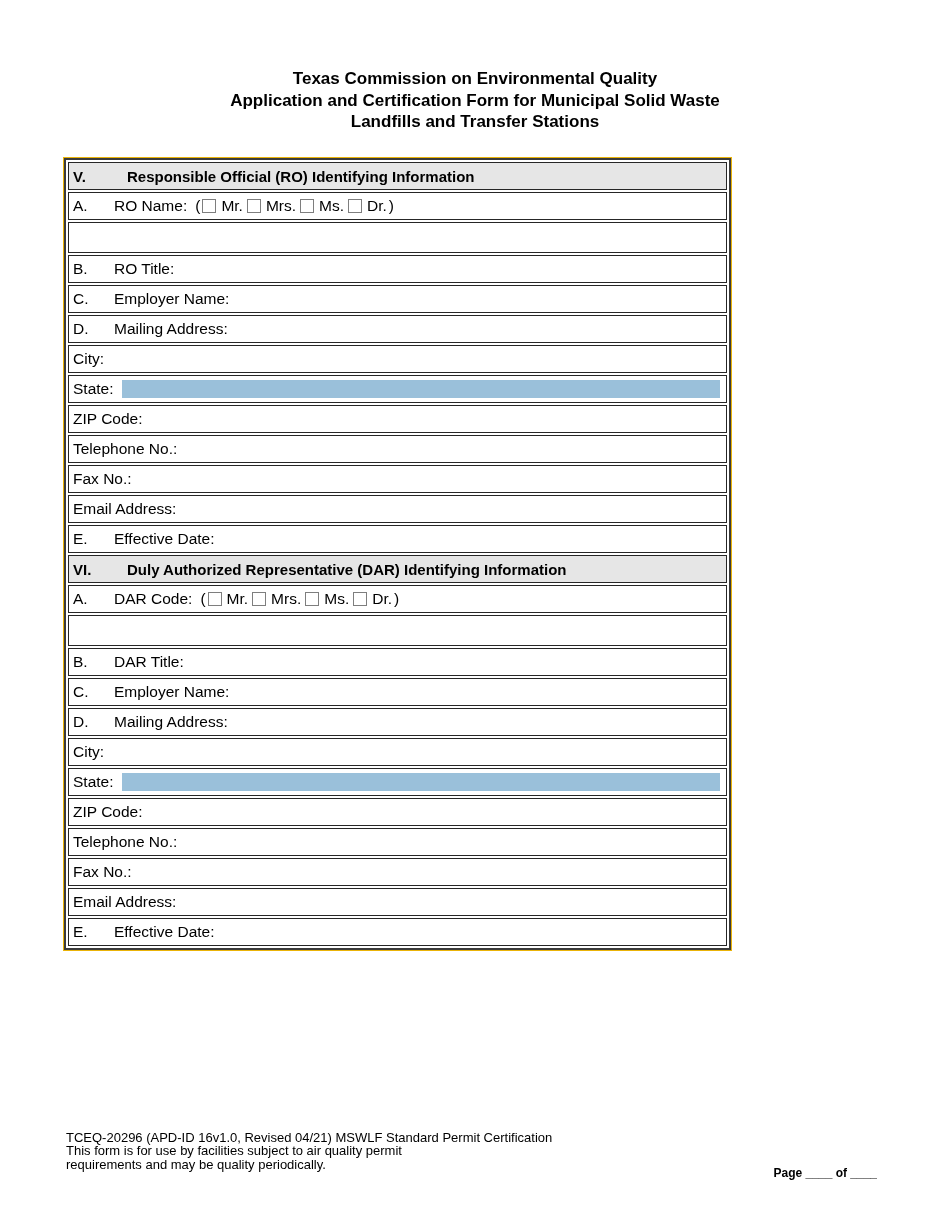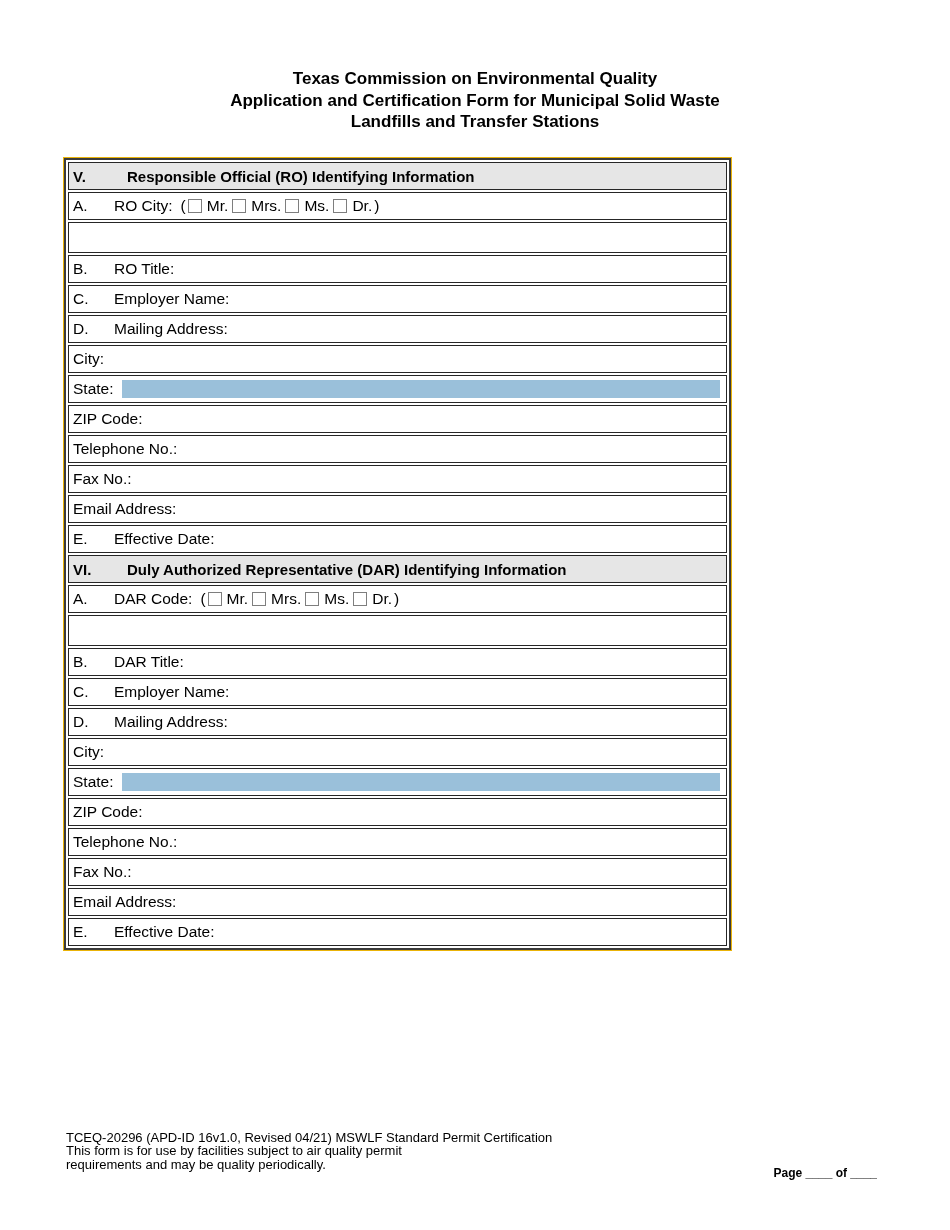--- a/index.html
+++ b/index.html
@@ -72,21 +72,21 @@
   <table class="form">
 
     <tbody>
           <tr class="hdr">
       <td>
         <span class="hnum">V.</span><span>Responsible Official (RO) Identifying Information</span>
       </td>
     </tr>
     <tr>
       <td>
-        <span class="letter">A.</span><span>RO City:</span><span class="salut"><span>(</span><span class="cbx"></span><span class="opt-label">Mr.</span><span class="cbx"></span><span class="opt-label">Mrs.</span><span class="cbx"></span><span class="opt-label">Ms.</span><span class="cbx"></span><span class="opt-label">Dr.</span><span>)</span></span>
+        <span class="letter">A.</span><span>RO Name:</span><span class="salut"><span>(</span><span class="cbx"></span><span class="opt-label">Mr.</span><span class="cbx"></span><span class="opt-label">Mrs.</span><span class="cbx"></span><span class="opt-label">Ms.</span><span class="cbx"></span><span class="opt-label">Dr.</span><span>)</span></span>
       </td>
     </tr>
     <tr class="entry">
       <td></td>
     </tr>
     <tr>
       <td>
         <span class="letter">B.</span><span>RO Title:</span>
       </td>
     </tr>

